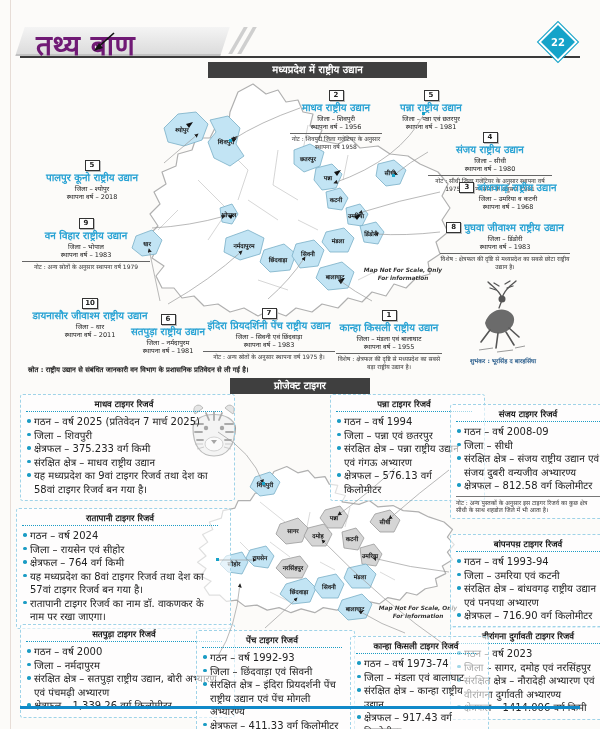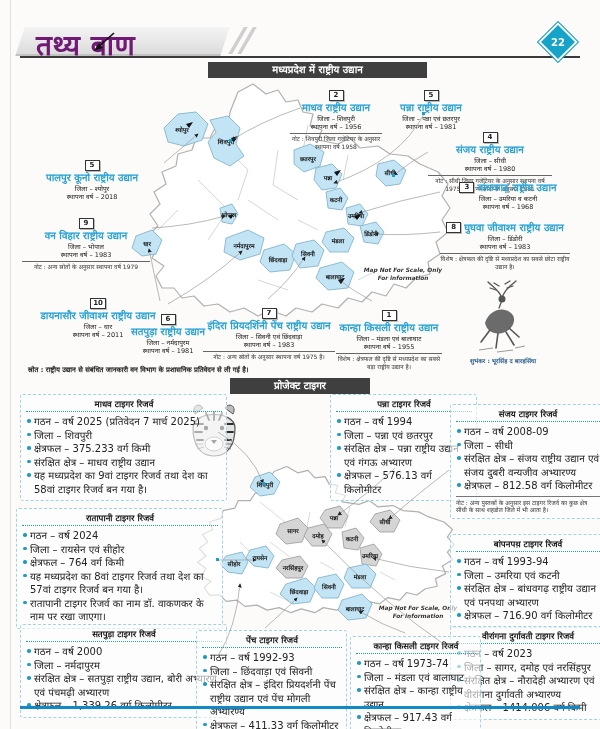--- a/index.html
+++ b/index.html
@@ -23,21 +23,21 @@
     text-align:center;line-height:16px;height:16px;}
   
   .co{position:absolute;text-align:center;line-height:1.25;}
   .badge{display:inline-block;min-width:9px;padding:0 2px;border:1px solid #333;background:#fff;
     font-size:7px;font-weight:700;line-height:9px;box-shadow:1px 1px 0 #bbb;margin-bottom:1px;}
   .co-head{display:flex;justify-content:center;align-items:flex-start;gap:3px;}
   .co-name{color:#2aa3d4;font-weight:700;font-size:10px;}
   .co-row{font-size:6.5px;color:#222;}
   .co-note{font-size:6px;color:#333;border-top:1px solid #666;margin-top:2px;padding-top:1px;line-height:1.3;}
   
-  .rbox{position:absolute;border:1px dashed #9fd3e8;border-radius:3px;padding:3px 4px 4px 5px;background:rgba(255,255,255,.6);}
+  .rbox{position:absolute;border:1px dashed #9fd3e8;border-radius:3px;padding:3px 12px 4px 5px;background:rgba(255,255,255,.6);}
   .rtitle{text-align:center;font-size:8.5px;font-weight:700;color:#1c1c1c;
     border-bottom:1px dotted #1b9cc4;padding-bottom:2px;margin-bottom:3px;}
   .rline{position:relative;font-size:10px;line-height:1.35;padding-left:8px;color:#222;}
   .rline::before{content:"";position:absolute;left:1px;top:4px;width:3.5px;height:3.5px;
     border-radius:50%;background:#1b9cc4;}
   .rnote{border-top:1px solid #777;margin-top:3px;padding-top:2px;font-size:6px;color:#333;line-height:1.3;}
   .src{position:absolute;font-size:6.8px;font-weight:600;color:#222;}
   .mascot-cap{position:absolute;font-size:6px;font-weight:700;color:#2a5d8c;text-align:center;}
   .footer-rule{position:absolute;left:20px;top:706px;width:560px;height:2.5px;background:#1089c9;}
   .crease{position:absolute;left:10px;top:0;width:1px;height:729px;background:#e7ddd7;}
@@ -132,21 +132,21 @@
     <div class="co-row">जिला – श्योपुर</div>
     <div class="co-row">स्थापना वर्ष – 2018</div>
   </div>
   <div class="co" style="left:22px;top:210px;width:128px">
     <div class="badge">9</div>
     <div class="co-name">वन विहार राष्ट्रीय उद्यान</div>
     <div class="co-row">जिला – भोपाल</div>
     <div class="co-row">स्थापना वर्ष – 1983</div>
     <div class="co-note">नोट : अन्य स्रोतों के अनुसार स्थापना वर्ष 1979</div>
   </div>
-  <div class="co" style="left:28px;top:290px;width:140px">
+  <div class="co" style="left:20px;top:290px;width:140px">
     <div class="badge">10</div>
     <div class="co-name">डायनासौर जीवाश्म राष्ट्रीय उद्यान</div>
     <div class="co-row">जिला – धार</div>
     <div class="co-row">स्थापना वर्ष – 2011</div>
   </div>
   <div class="co" style="left:118px;top:306px;width:100px">
     <div class="badge">6</div>
     <div class="co-name">सतपुड़ा राष्ट्रीय उद्यान</div>
     <div class="co-row">जिला – नर्मदापुरम</div>
     <div class="co-row">स्थापना वर्ष – 1981</div>

